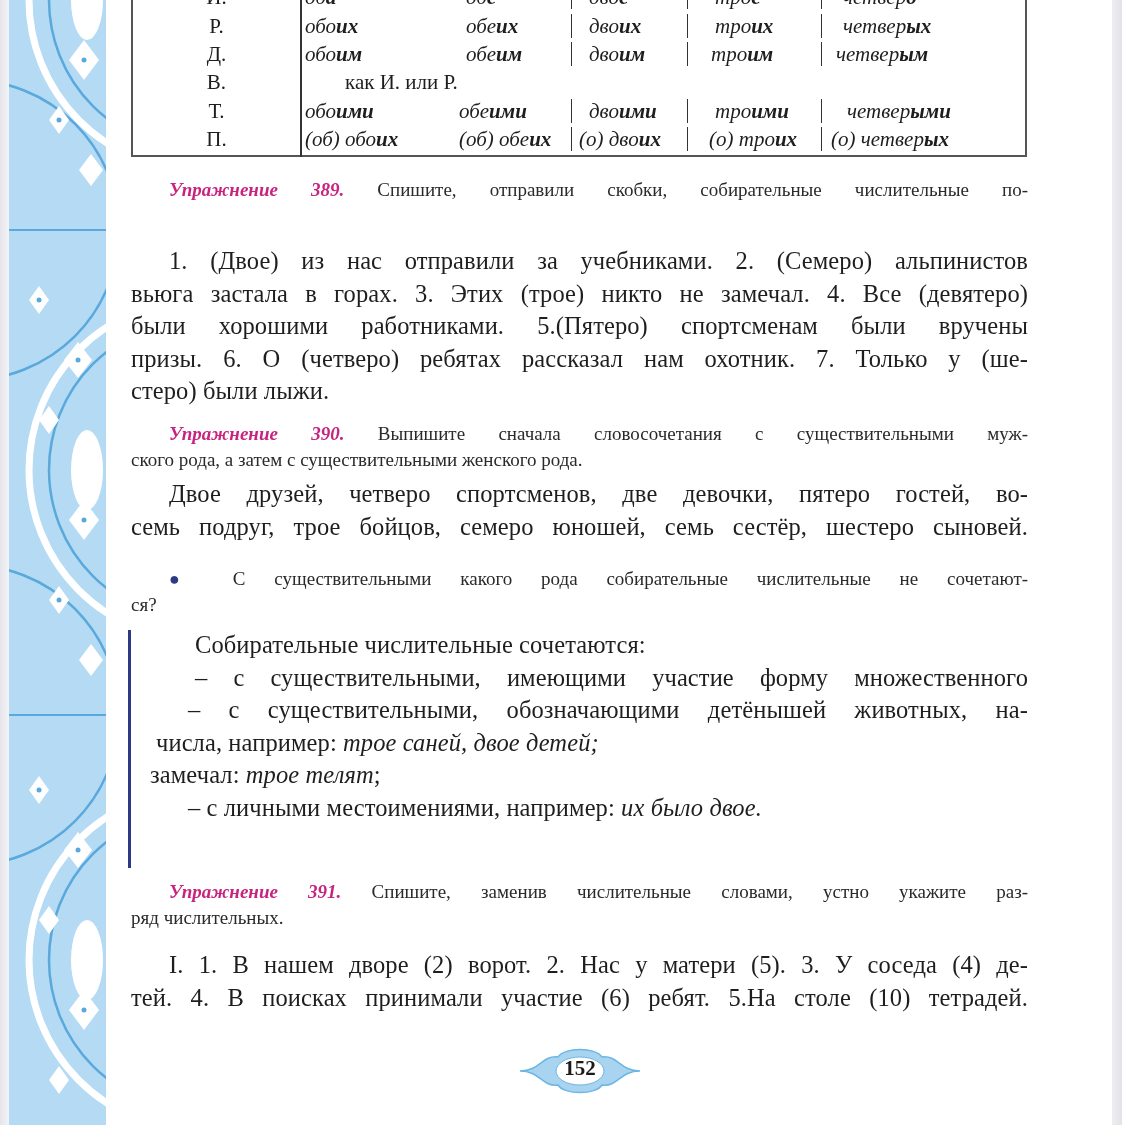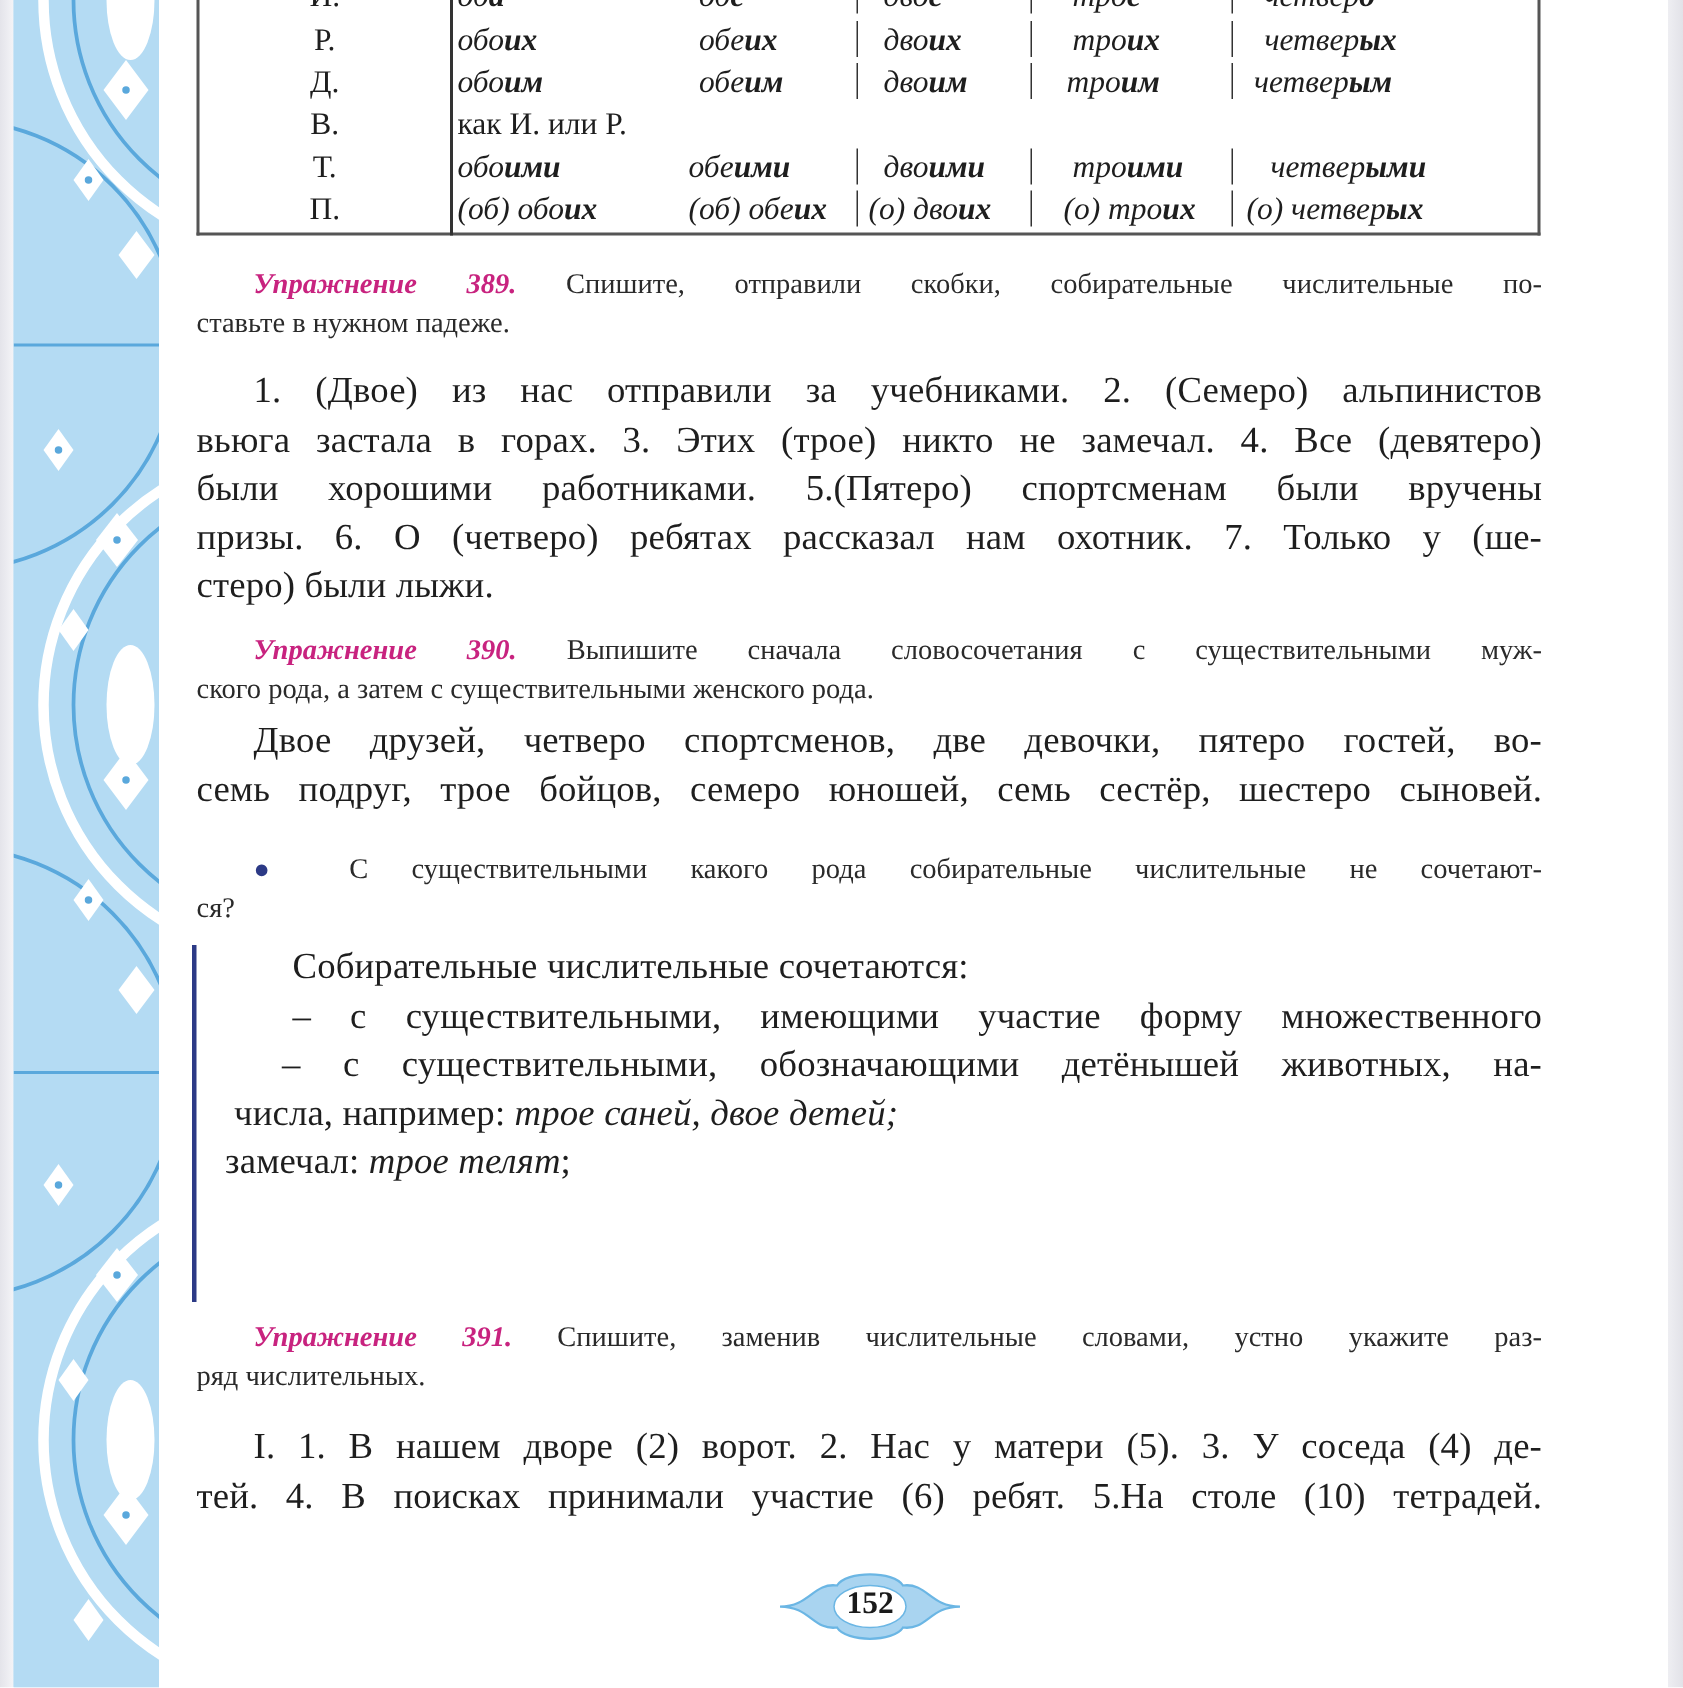--- a/index.html
+++ b/index.html
@@ -11,21 +11,21 @@
   .ornament svg{position:absolute;left:0;top:0;}
   .edge-right{position:absolute;left:1112px;top:0;width:10px;height:1125px;background:linear-gradient(90deg,#eeeef2,#e2e2e8);}
   
   .decl-table{position:absolute;left:131px;top:-14px;width:896px;height:171px;border:2px solid #555;border-top:none;box-sizing:border-box;}
   .decl-table .vline-main{position:absolute;left:167px;top:0;width:1.5px;height:171px;background:#333;}
   .decl-row{position:absolute;left:0;height:28px;width:896px;font-size:21px;line-height:28px;}
   .case{position:absolute;left:0;width:167px;text-align:center;font-style:normal;}
   .cell{position:absolute;font-style:italic;white-space:nowrap;}
   .cell b{font-weight:bold;}
   .vsep{position:absolute;top:2px;width:1.3px;height:24px;background:#333;}
-  .plain{font-style:normal;}
+  .plain{font-style:normal;margin-left:40px;}
   
   .block{position:absolute;left:131px;width:897px;text-align:justify;}
   .task{font-size:19px;line-height:26px;color:#2a2a2a;}
   .task .lbl{color:#c8237f;font-style:italic;font-weight:bold;}
   .body-text{font-size:24.5px;line-height:32.5px;letter-spacing:0.1px;}
   .ind{text-indent:38px;}
   .line{display:block;text-align:justify;text-align-last:justify;}
   .line.last{text-align-last:left;}
   .rule-box{position:absolute;left:128px;top:630px;width:3px;height:238px;background:#2c3a86;}
   .bullet{color:#2c3a86;font-size:18px;}
@@ -151,21 +151,20 @@
     <span class="cell" style="left:446px"><span>(о) дво</span><b>их</b></span>
     <span class="vsep" style="left:554px"></span>
     <span class="cell" style="left:576px"><span>(о) тро</span><b>их</b></span>
     <span class="vsep" style="left:688px"></span>
     <span class="cell" style="left:698px"><span>(о) четвер</span><b>ых</b></span>
   </div>
 </div>
 
 <div class="block task" style="top:177px">
   <span class="line ind"><span class="lbl">Упражнение 389.</span> <span>Спишите, отправили скобки, собирательные числительные по-</span></span>
-  <span class="line last">ставьте в нужном падеже.</span>
 </div>
 <div class="block body-text" style="top:245px">
   <span class="line ind">1. (Двое) из нас отправили за учебниками. 2. (Семеро) альпинистов</span>
   <span class="line">вьюга застала в горах. 3. Этих (трое) никто не замечал. 4. Все (девятеро)</span>
   <span class="line">были хорошими работниками. 5.(Пятеро) спортсменам были вручены</span>
   <span class="line">призы. 6. О (четверо) ребятах рассказал нам охотник. 7. Только у (ше-</span>
   <span class="line last">стеро) были лыжи.</span>
 </div>
 
 <div class="block task" style="top:421px">
@@ -181,20 +180,21 @@
   <span class="line last">ся?</span>
 </div>
 
 <div class="rule-box"></div>
 <div class="block body-text" style="top:629px;left:150px;width:878px">
   <span class="line last" style="padding-left:45px">Собирательные числительные сочетаются:</span>
   <span class="line" style="padding-left:45px">– с существительными, имеющими участие форму множественного</span>
   <span class="line" style="padding-left:38px">– с существительными, обозначающими детёнышей животных, на-</span>
   <span class="line last" style="padding-left:6px"><span>числа, например: </span><i>трое саней, двое детей;</i></span>
   <span class="line last"><span>замечал: </span><i>трое телят</i><span>;</span></span>
+  <span class="line last" style="padding-left:38px"><span>– с личными местоимениями, например: </span><i>их было двое.</i></span>
 </div>
 
 <div class="block task" style="top:879px">
   <span class="line ind"><span class="lbl">Упражнение 391.</span> <span>Спишите, заменив числительные словами, устно укажите раз-</span></span>
   <span class="line last">ряд числительных.</span>
 </div>
 <div class="block body-text" style="top:949px">
   <span class="line ind">I. 1. В нашем дворе (2) ворот. 2. Нас у матери (5). 3. У  соседа (4) де-</span>
   <span class="line">тей. 4. В поисках принимали участие (6) ребят. 5.На столе (10) тетрадей.</span>
 </div>

